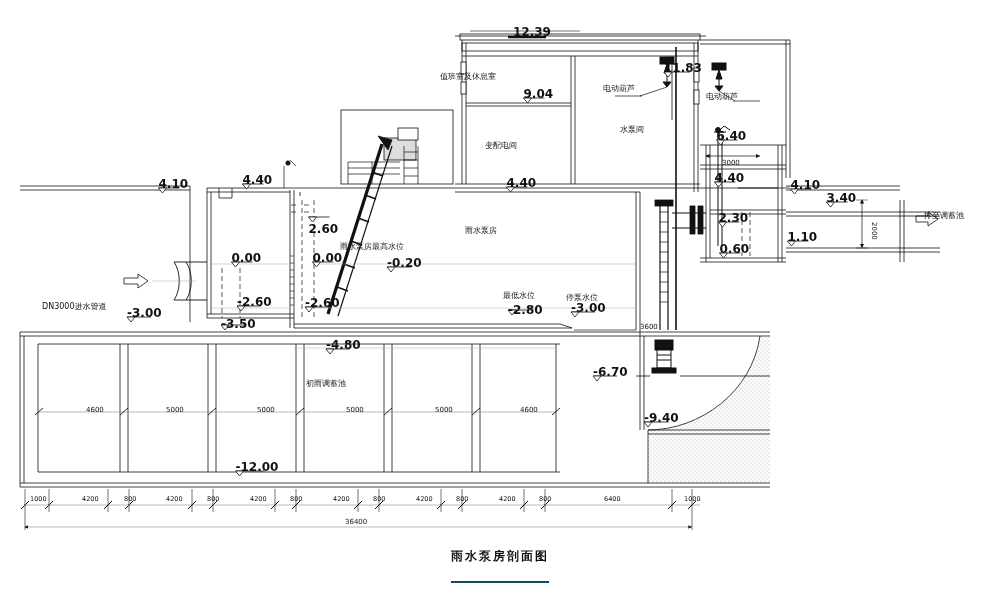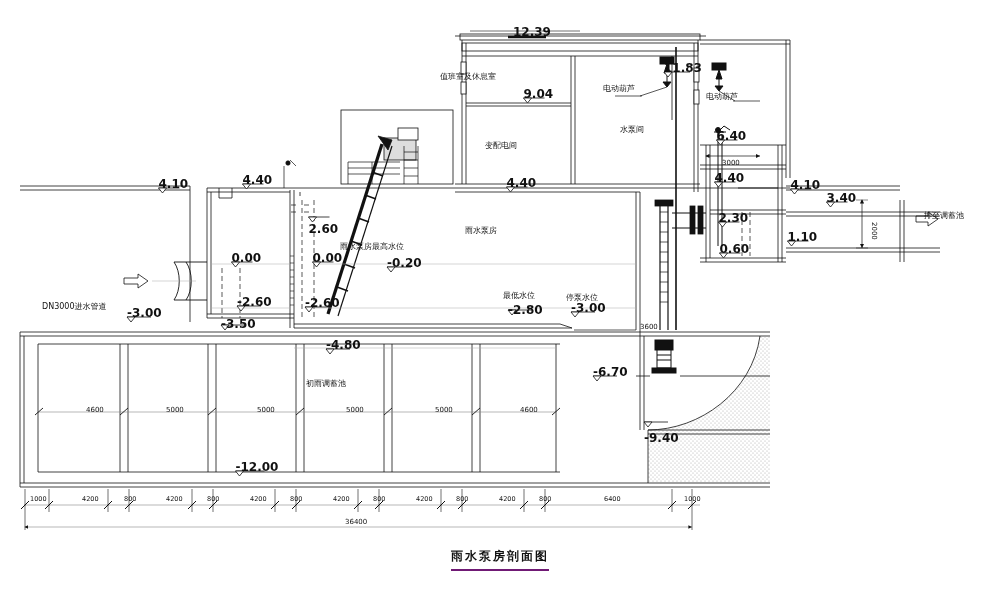--- a/index.html
+++ b/index.html
@@ -5,21 +5,21 @@
   html,body{margin:0;padding:0;background:#ffffff;}
   body{width:1000px;height:596px;font-family:"DejaVu Sans","Liberation Sans",sans-serif;color:#111;overflow:hidden;}
   #stage{position:relative;width:1000px;height:596px;background:#fff;}
   svg#dwg{position:absolute;left:0;top:0;width:1000px;height:596px;}
   .lbl{position:absolute;white-space:nowrap;font-size:8px;line-height:1;color:#111;}
   .lbl.cn{font-family:"DejaVu Sans","Liberation Sans",sans-serif;font-weight:400;font-size:8px;}
   .lbl.num{font-family:"DejaVu Sans","Liberation Sans",sans-serif;font-size:12px;font-weight:bold;}
   .lbl.dim{font-family:"DejaVu Sans","Liberation Sans",sans-serif;font-size:7px;}
   .lbl.tiny{font-size:6.5px;}
   .title{position:absolute;left:0;top:548px;width:1000px;text-align:center;font-size:12px;font-weight:700;letter-spacing:2px;}
-  .title span{display:inline-block;padding-bottom:4px;border-bottom:2px solid #701a75;}
+  .title span{display:inline-block;padding-bottom:16px;border-bottom:2px solid #0c4a6e;}
   .vert{writing-mode:vertical-rl;text-orientation:mixed;}
 </style>
 </head>
 <body>
 
 <div id="stage">
 
 <svg id="dwg" viewBox="0 0 1000 596">
   <defs>
     <pattern id="hatchdots" width="4" height="4" patternUnits="userSpaceOnUse">
@@ -441,21 +441,21 @@
       <div class="lbl num" style="left: 312.5px; top: 252px;">0.00</div>
       <div class="lbl num" style="left: 387px; top: 257px;">-0.20</div>
       <div class="lbl num" style="left: 237px; top: 296px;">-2.60</div>
       <div class="lbl num" style="left: 305px; top: 297px;">-2.60</div>
       <div class="lbl num" style="left: 508px; top: 304px;">-2.80</div>
       <div class="lbl num" style="left: 571px; top: 302px;">-3.00</div>
       <div class="lbl num" style="left: 127px; top: 307px;">-3.00</div>
       <div class="lbl num" style="left: 221px; top: 318px;">-3.50</div>
       <div class="lbl num" style="left: 326px; top: 339px;">-4.80</div>
       <div class="lbl num" style="left: 593px; top: 366px;">-6.70</div>
-      <div class="lbl num" style="left: 644px; top: 432px;">-9.40</div>
+      <div class="lbl num" style="left: 644px; top: 412px;">-9.40</div>
       <div class="lbl num" style="left: 235.5px; top: 461px;">-12.00</div>
       <div class="lbl num" style="left: 716.5px; top: 130px;">6.40</div>
       <div class="lbl num" style="left: 714.5px; top: 172px;">4.40</div>
       <div class="lbl num" style="left: 790.5px; top: 179px;">4.10</div>
       <div class="lbl num" style="left: 826.5px; top: 192px;">3.40</div>
       <div class="lbl num" style="left: 718.5px; top: 212px;">2.30</div>
       <div class="lbl num" style="left: 787.5px; top: 231px;">1.10</div>
       <div class="lbl num" style="left: 719.5px; top: 243px;">0.60</div>
       <div class="lbl dim" style="left: 722px; top: 160px;">3000</div>
       <div class="lbl dim" style="left: 592px; top: 324px; margin-left: 48px;">3600</div>

